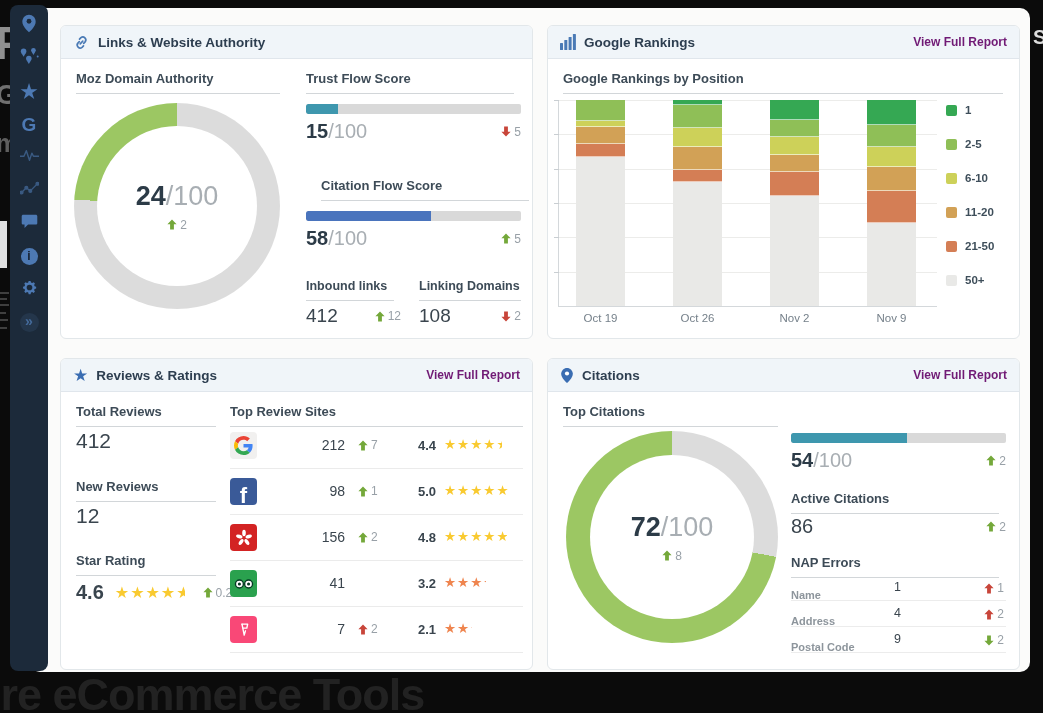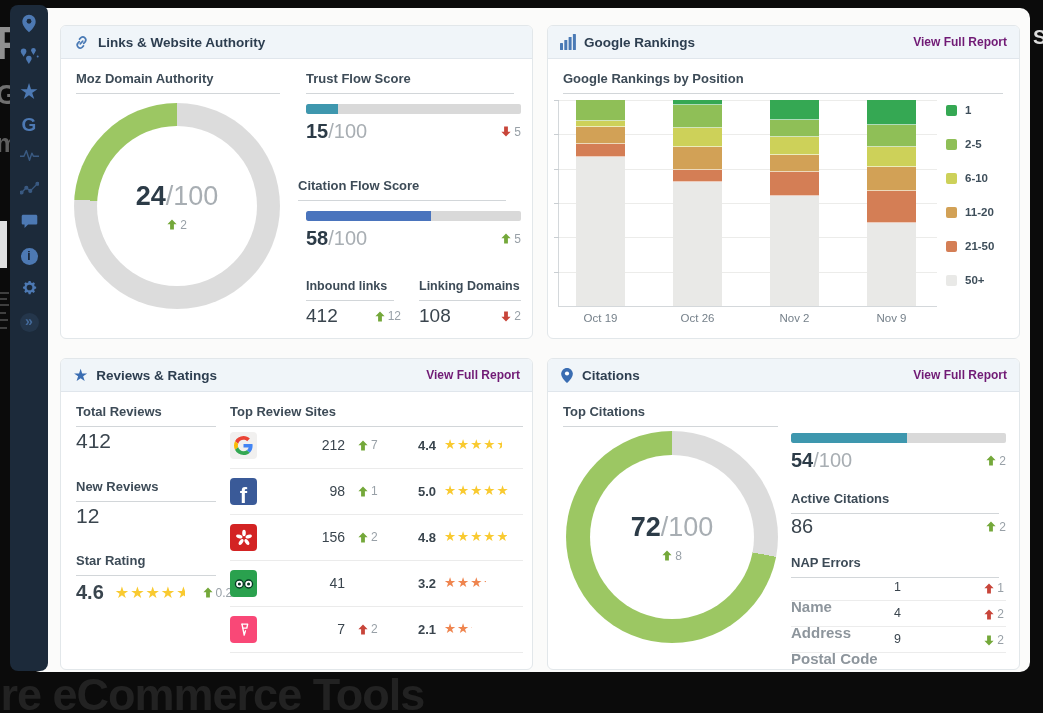--- a/index.html
+++ b/index.html
@@ -94,21 +94,21 @@
   .ic-foursquare{background:#f94877;}
   .fb-f{color:#fff;font-weight:bold;font-size:22px;line-height:1;margin-top:9px;}
   .s-count{position:absolute;left:60px;top:14px;width:55px;text-align:right;font-size:14px;color:#3a454e;}
   .s-chg{position:absolute;left:128px;top:15px;}
   .s-rating{position:absolute;left:188px;top:15px;font-size:13px;font-weight:bold;color:#3a454e;}
   .s-stars{position:absolute;left:214px;top:15px;font-size:13.5px;}
   .srow{position:absolute;display:flex;align-items:center;gap:11px;}
   
   .nap{position:absolute;}
   .nap-row{position:relative;height:25px;border-bottom:1px solid #ececec;}
-  .nap-lbl{position:absolute;left:0;top:23px;font-size:15px;font-weight:bold;color:#8d959c;}
+  .nap-lbl{position:absolute;left:0;top:14px;font-size:11px;font-weight:bold;color:#8d959c;}
   .nap-val{position:absolute;left:103px;top:5px;font-size:12.5px;color:#3a454e;}
   .nap-chg{position:absolute;right:2px;top:6px;}
 </style>
 </head>
 <body>
 
 <div class="stage">
 
   <div class="frag frag-p">P</div>
   <div class="frag frag-g">G</div>
@@ -219,21 +219,21 @@
         </div>
       <div class="vrow" style="left:245px;top:61px;width:215px">
         <span><span class="sval">15</span><span class="sden">/100</span></span>
         <span class="chg">
             <svg width="10" height="11" viewBox="0 0 10 11" style="transform:rotate(180deg)">
               <path d="M5 .5 9.6 5.3H6.9V10.5H3.1V5.3H.4Z" fill="#c8453a"></path>
             </svg>
             <span class="chgn">5</span>
           </span>
       </div>
-      <div class="lbl" style="left:237px;top:119px;width:208px">Citation Flow Score</div>
+      <div class="lbl" style="left:260px;top:119px;width:208px">Citation Flow Score</div>
       <div class="pbar" style="left:245px;top:152px;width:215px">
           <div class="pfill" style="width: 58%; background: rgb(74, 116, 189);"></div>
         </div>
       <div class="vrow" style="left:245px;top:168px;width:215px">
         <span><span class="sval">58</span><span class="sden">/100</span></span>
         <span class="chg">
             <svg width="10" height="11" viewBox="0 0 10 11">
               <path d="M5 .5 9.6 5.3H6.9V10.5H3.1V5.3H.4Z" fill="#74a83a"></path>
             </svg>
             <span class="chgn">5</span>

